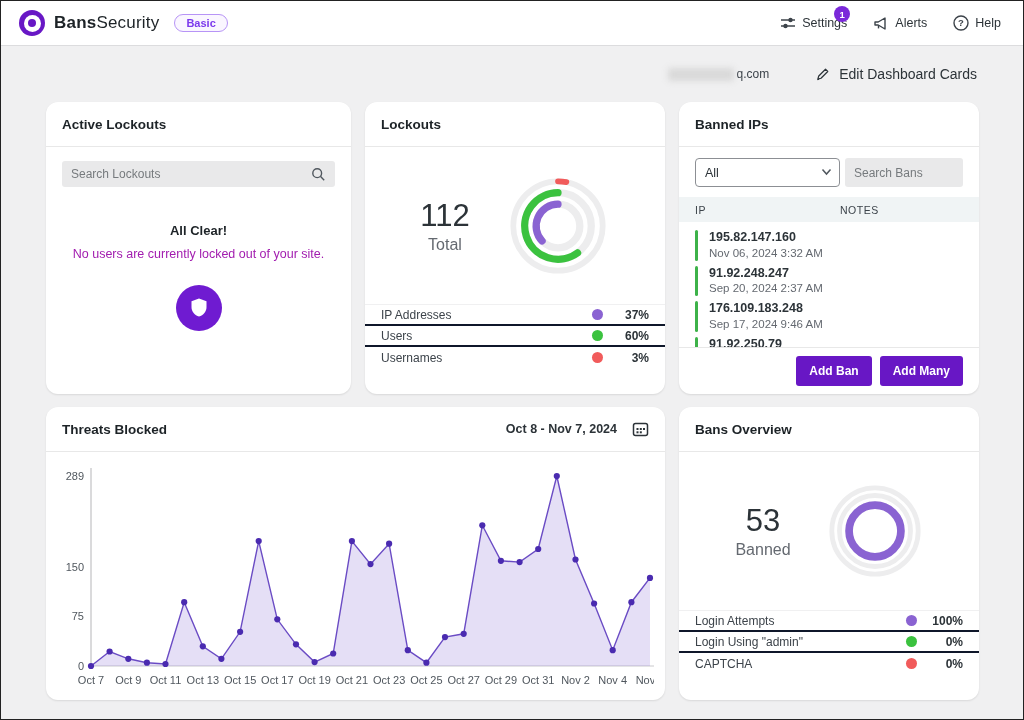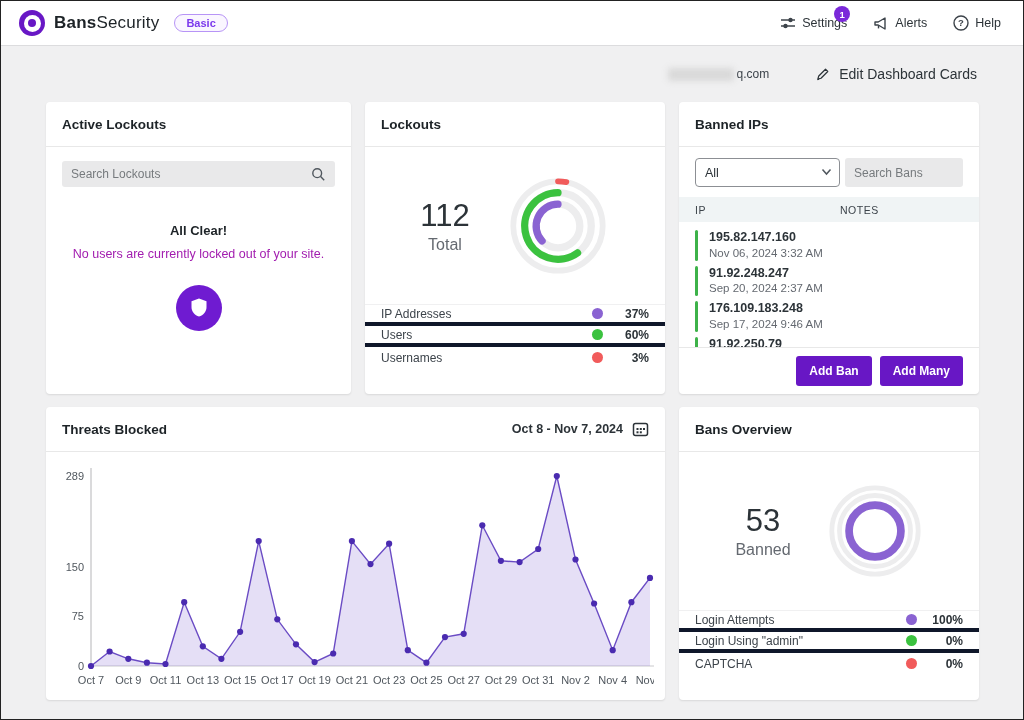--- a/index.html
+++ b/index.html
@@ -44,21 +44,21 @@
   .redacted-blob { display:inline-block; width:66px; height:13px; background:#d9d9d9; border-radius:2px; filter:blur(3px); margin-right:3px; }
   .edit-cards { display:flex; align-items:center; gap:9px; font-size:14px; color:#2c3338; cursor:pointer; }
   
   .grid {
     display:grid;
     grid-template-columns:305px 300px 300px;
     grid-template-rows:292px 293px;
     column-gap:14px; row-gap:13px;
   }
   .card {
-    background:#fff; border-radius:4px;
+    background:#fff; border-radius:12px;
     box-shadow:0 1px 2px rgba(0,0,0,.10);
     display:flex; flex-direction:column; overflow:hidden;
   }
   .card-header {
     flex:0 0 45px; display:flex; align-items:center; justify-content:space-between;
     padding:0 16px; border-bottom:1px solid #e8e8e8;
   }
   .card-title { font-size:13.5px; font-weight:700; color:#1d2327; }
   .card-threats { grid-column:1 / span 2; }
   
@@ -78,21 +78,21 @@
   .shield-circle {
     width:46px; height:46px; border-radius:50%; background:#6f1bd1;
     margin:24px auto 0; display:flex; align-items:center; justify-content:center;
   }
   
   .stat-body { flex:1; display:flex; align-items:center; justify-content:center; gap:36px; }
   .stat-num { font-size:31px; color:#2c3338; text-align:center; }
   .stat-label { font-size:16px; color:#646970; text-align:center; margin-top:2px; }
   .legend { border-top:1px solid #f0f0f1; }
   .legend-row {
-    display:flex; align-items:center; padding:4px 16px; border-bottom:4px solid #0f172a;
+    display:flex; align-items:center; padding:4px 16px; border-bottom:2px solid #0f172a;
     height:21px;
   }
   .legend-row:last-child { border-bottom:none; }
   .legend-label { flex:1; font-size:12px; color:#3c434a; }
   .legend-dot { width:11px; height:11px; border-radius:50%; margin-right:10px; }
   .legend-pct { width:36px; text-align:right; font-size:12px; font-weight:700; color:#2c3338; }
   .legend-pad { height:26px; }
   
   .bi-controls { display:flex; align-items:center; justify-content:space-between; padding:11px 16px 10px; }
   .select-wrap { position:relative; width:145px; }
@@ -117,21 +117,21 @@
   .bi-footer {
     border-top:1px solid #e8e8e8; padding:8px 16px;
     display:flex; justify-content:flex-end; gap:8px;
   }
   .btn-primary {
     background:#6817c5; color:#fff; border:none; border-radius:3px;
     font-size:12px; font-weight:700; padding:8px 13px; cursor:pointer;
     font-family:"Liberation Sans",sans-serif;
   }
   
-  .date-range { display:flex; align-items:center; gap:9px; font-size:12.5px; font-weight:600; color:#2c3338; cursor:pointer; }
+  .date-range { display:flex; align-items:center; gap:15px; font-size:12.5px; font-weight:600; color:#2c3338; cursor:pointer; }
   .chart-area { flex:1; padding:8px 6px 0 8px; }
   
   .donut-wrap { display:flex; align-items:center; justify-content:center; }
 </style>
 </head>
 <body>
 
 <div class="topbar">
   <div class="brand">
     <div class="logo-outer">

